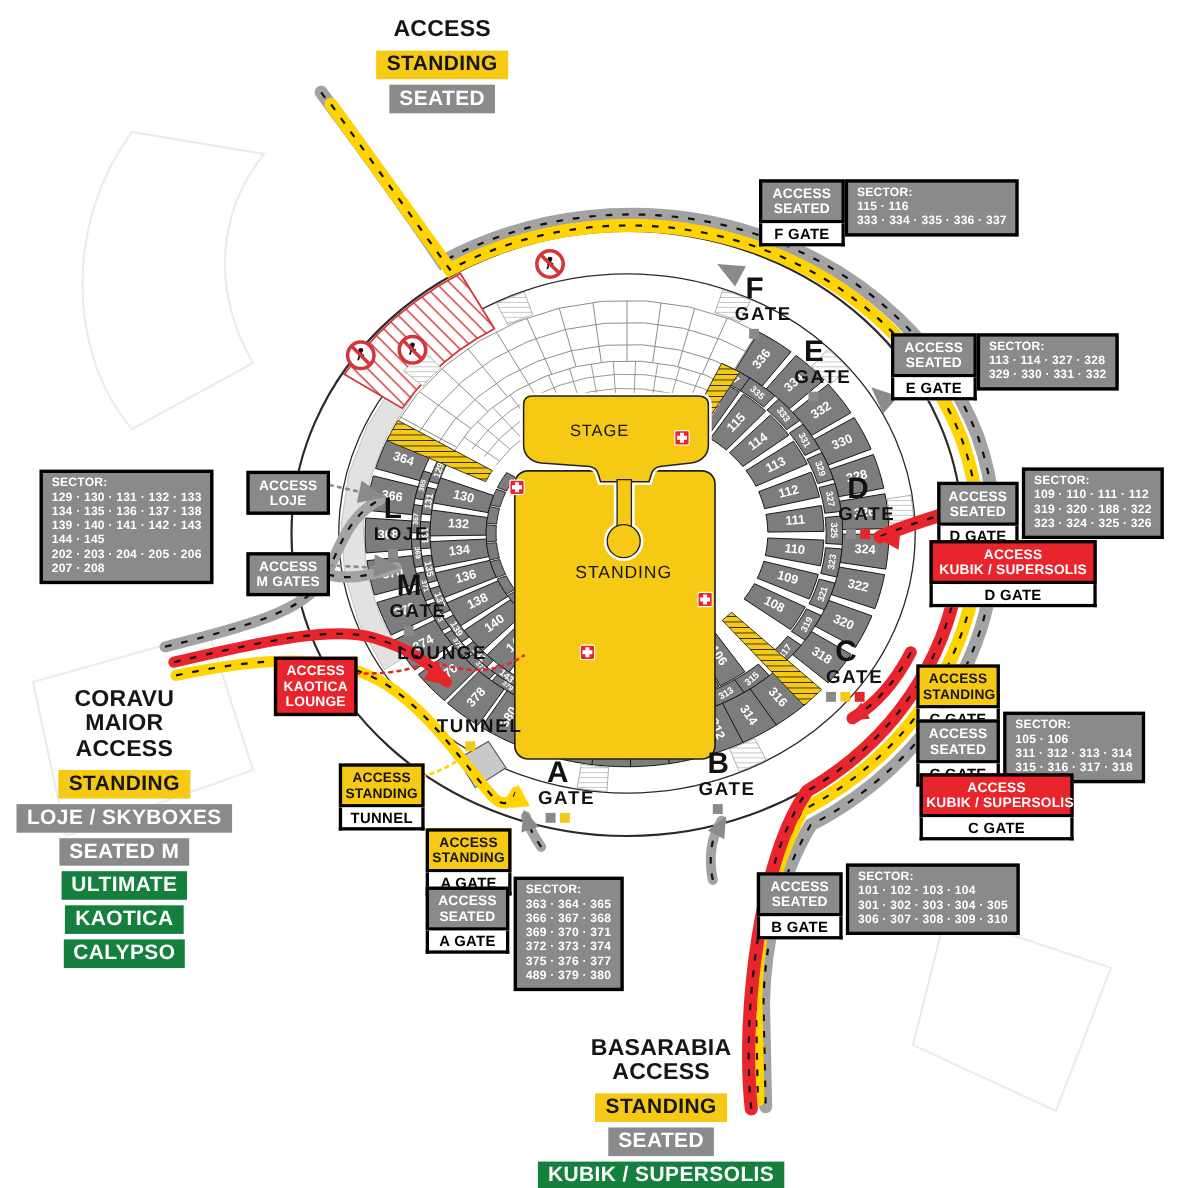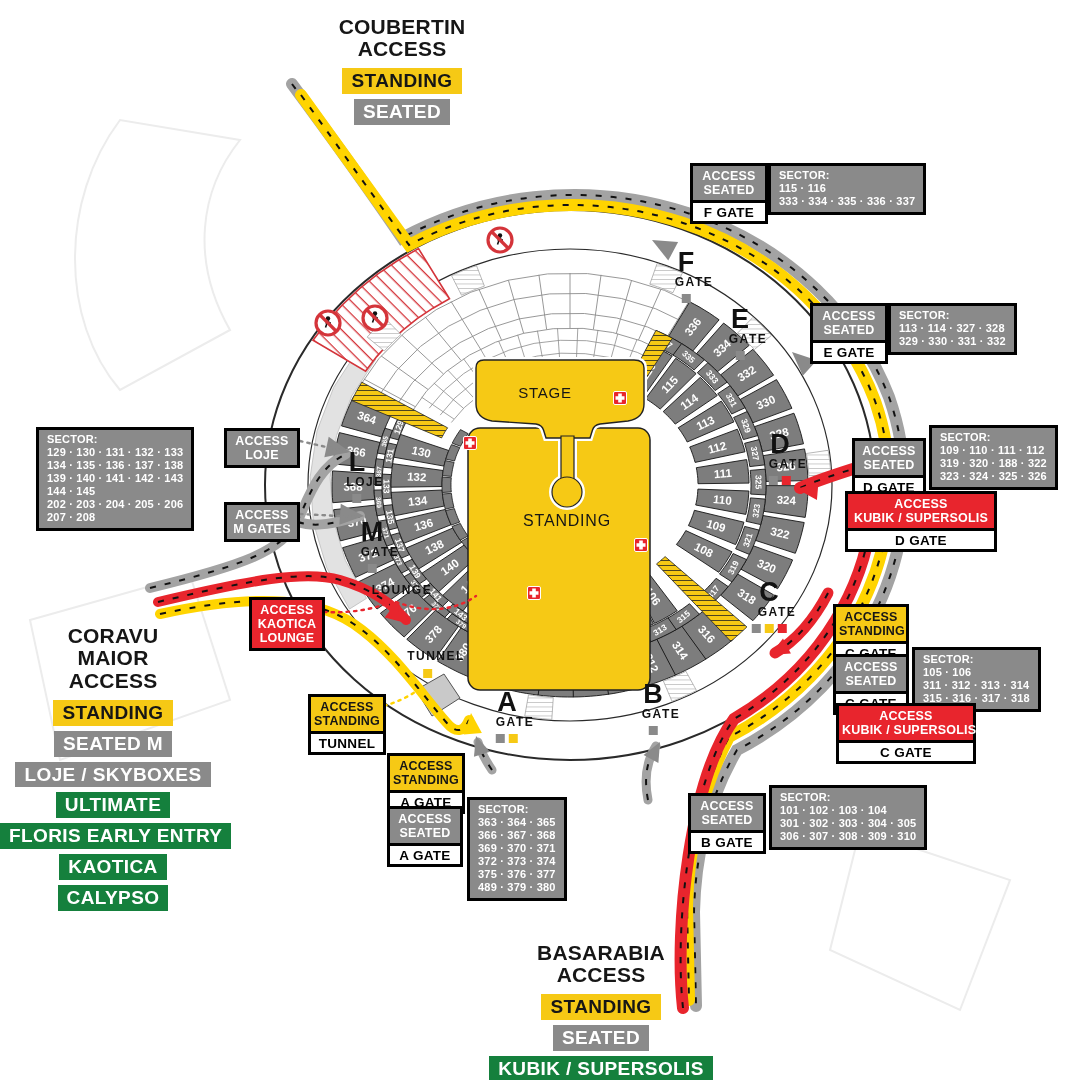--- a/index.html
+++ b/index.html
@@ -13,21 +13,21 @@
   .badge.gray{background:#8A8A8A;color:#fff;}
   .badge.red{background:#15803d;color:#fff;}
   .ibox{position:absolute;font-weight:700;}
   .acc{border:3px solid #000;color:#fff;background:#8A8A8A;text-align:center;font-size:12.5px;line-height:1.12;padding:3px 3px;letter-spacing:.2px;white-space:nowrap;}
   .acc.yellow{background:#F6C915;color:#161616;}
   .acc.red{background:#E8252D;color:#fff;}
   .gatechip{border:3px solid #000;border-top:none;background:#fff;color:#000;text-align:center;font-size:13.5px;font-weight:800;padding:2px 0 1px;letter-spacing:.3px;}
   .secbox{position:absolute;border:3px solid #000;background:#8A8A8A;color:#fff;font-size:11px;line-height:1.18;padding:3px 8px 4px;white-space:nowrap;font-weight:700;letter-spacing:.2px;}
   .gm{position:absolute;text-align:center;color:#111;transform:translateX(-50%);}
   .gm .gl{font-size:27px;font-weight:800;line-height:.95;}
-  .gm .gs{font-size:12px;font-weight:800;letter-spacing:1.5px;line-height:1.15;padding-left:16px;}
+  .gm .gs{font-size:17px;font-weight:800;letter-spacing:1.5px;line-height:1.15;padding-left:16px;}
   .gm .sq{display:inline-block;width:9px;height:9px;margin:1px 2px 0;}
   .floor-label{position:absolute;transform:translate(-50%,-50%);font-weight:400;color:#161616;letter-spacing:.8px;}
 </style>
 </head>
 <body>
 
 <div id="stage-wrap">
   <svg id="map" width="1080" height="1080" viewBox="0 0 1080 1080">
       <defs>
         <pattern id="hy" width="5" height="5" patternUnits="userSpaceOnUse" patternTransform="rotate(0)">
@@ -355,37 +355,35 @@
       </g>
       <g transform="translate(500,240)">
         <circle r="12" fill="#fff" stroke="#D4343A" stroke-width="3.2"></circle>
         <circle cx="0" cy="-4.5" r="2.2" fill="#111"></circle>
         <path d="M0,-2.5 L-2.5,4.5 M0,-2.5 L3,3.5 M-2.5,0 H3" fill="none" stroke="#111" stroke-width="1.6"></path>
         <line x1="-8.5" y1="-8.5" x2="8.5" y2="8.5" stroke="#D4343A" stroke-width="3.2"></line>
       </g>
     </svg>
   <div id="overlay">
       <div class="tblock" style="left: 287px; top: 16px; width: 230px;">
-        <div>COUBERTIN</div>
         <div>ACCESS</div>
         <div class="badges">
           <div><div class="badge yellow">STANDING</div></div>
           <div><div class="badge gray">SEATED</div></div>
         </div>
       </div>
       <div class="tblock" style="left: 0px; top: 625px; width: 226px;">
         <div>CORAVU</div>
         <div>MAIOR</div>
         <div>ACCESS</div>
         <div class="badges">
           <div><div class="badge yellow">STANDING</div></div>
+          <div><div class="badge gray">LOJE / SKYBOXES</div></div>
           <div><div class="badge gray">SEATED M</div></div>
-          <div><div class="badge gray">LOJE / SKYBOXES</div></div>
           <div><div class="badge red">ULTIMATE</div></div>
-          <div><div class="badge red">FLORIS EARLY ENTRY</div></div>
           <div><div class="badge red">KAOTICA</div></div>
           <div><div class="badge red">CALYPSO</div></div>
         </div>
       </div>
       <div class="tblock" style="left: 481px; top: 942px; width: 240px;">
         <div>BASARABIA</div>
         <div>ACCESS</div>
         <div class="badges">
           <div><div class="badge yellow">STANDING</div></div>
           <div><div class="badge gray">SEATED</div></div>

